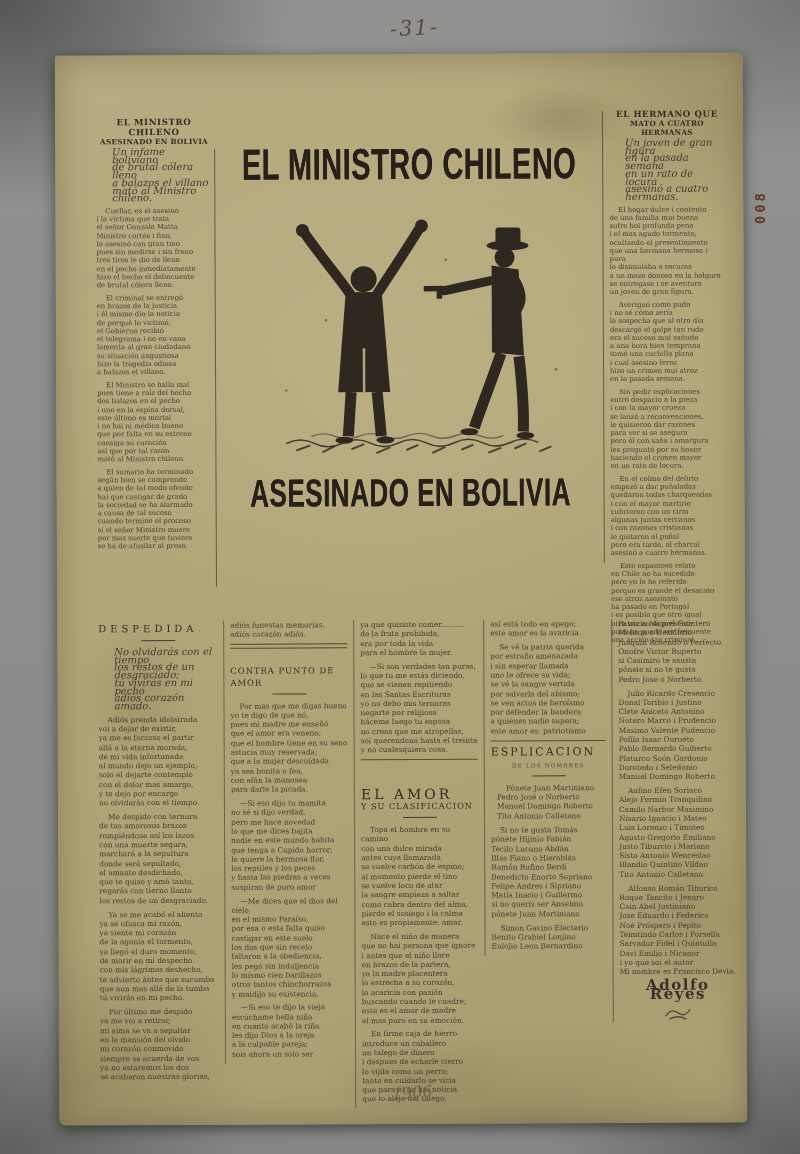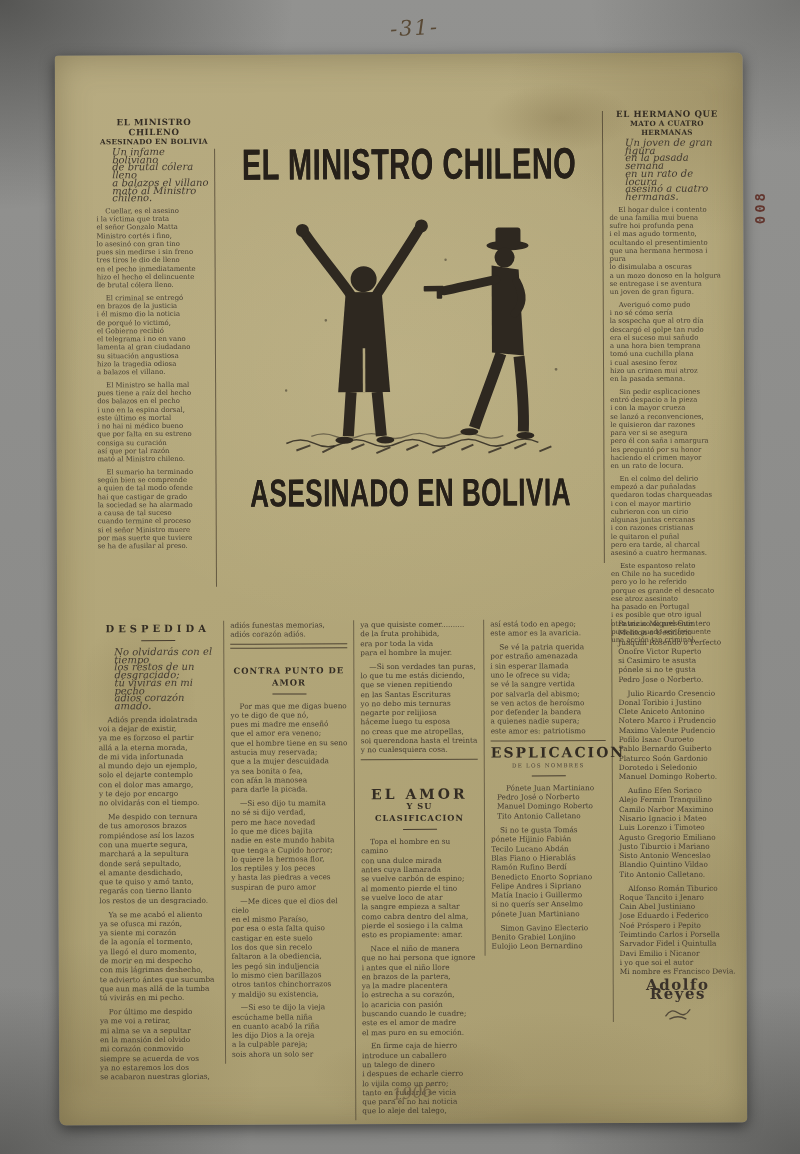--- a/index.html
+++ b/index.html
@@ -57,26 +57,26 @@
     transform:scaleY(1.5);transform-origin:top center;text-shadow:0 0 .5px rgba(30,25,18,.9);}
   .t1{top:86px;font-size:29px;letter-spacing:.5px;}
   .t2{top:416px;font-size:26px;letter-spacing:.5px;}
   .illo{position:absolute;left:200px;top:146px;width:330px;height:260px;}
 
   
   .bottom{position:absolute;left:35px;top:566px;width:652px;display:flex;align-items:flex-start;color:#423a30;}
   .bcol{font-size:7.35px;line-height:9.3px;padding:0 6px;box-sizing:border-box;}
   .bcol + .bcol{border-left:1px solid rgba(55,45,35,.55);}
   .c1{width:131px;}.c2{width:130px;}.c3{width:130px;}.c4{width:128px;}.c5{width:129px;}
-  .bhead{font-weight:bold;text-align:center;color:#332c23;line-height:12px;}
+  .bhead{font-weight:normal;text-align:left;color:#332c23;line-height:12px;}
   .h-desp{font-size:10px;letter-spacing:4px;margin-top:2px;}
   .h-mid{font-size:8.4px;letter-spacing:1px;margin-top:16px;}
   .h-amor1{font-size:14px;letter-spacing:3px;margin-top:28px;}
   .h-amor2{font-size:8.2px;letter-spacing:1px;}
-  .h-espl{font-size:14px;letter-spacing:2px;}
+  .h-espl{font-size:11px;letter-spacing:2px;}
   .subhead{font-size:5.6px;letter-spacing:1.2px;text-align:center;color:#4a4136;margin:3px 0 1px 0;}
   .dash{width:34px;border-top:1.6px solid #453b2e;margin:5px auto 7px auto;}
   .frule{border-top:1px solid rgba(55,45,35,.75);margin:3px 0 5px 0;}
   .drule{height:2.5px;border-top:1px solid rgba(55,45,35,.8);border-bottom:1px solid rgba(55,45,35,.8);margin:4px 0 6px 0;}
   .names-epi{text-indent:9px;white-space:pre-line;padding-left:6px;margin-bottom:5px;}
   .sig{font-size:15px;font-weight:bold;letter-spacing:1.5px;text-align:center;color:#3a322a;margin-top:4px;
        font-family:"DejaVu Serif",serif;}
   .orn{display:block;margin:8px auto 0 auto;opacity:.8;}
 </style>
 </head>

